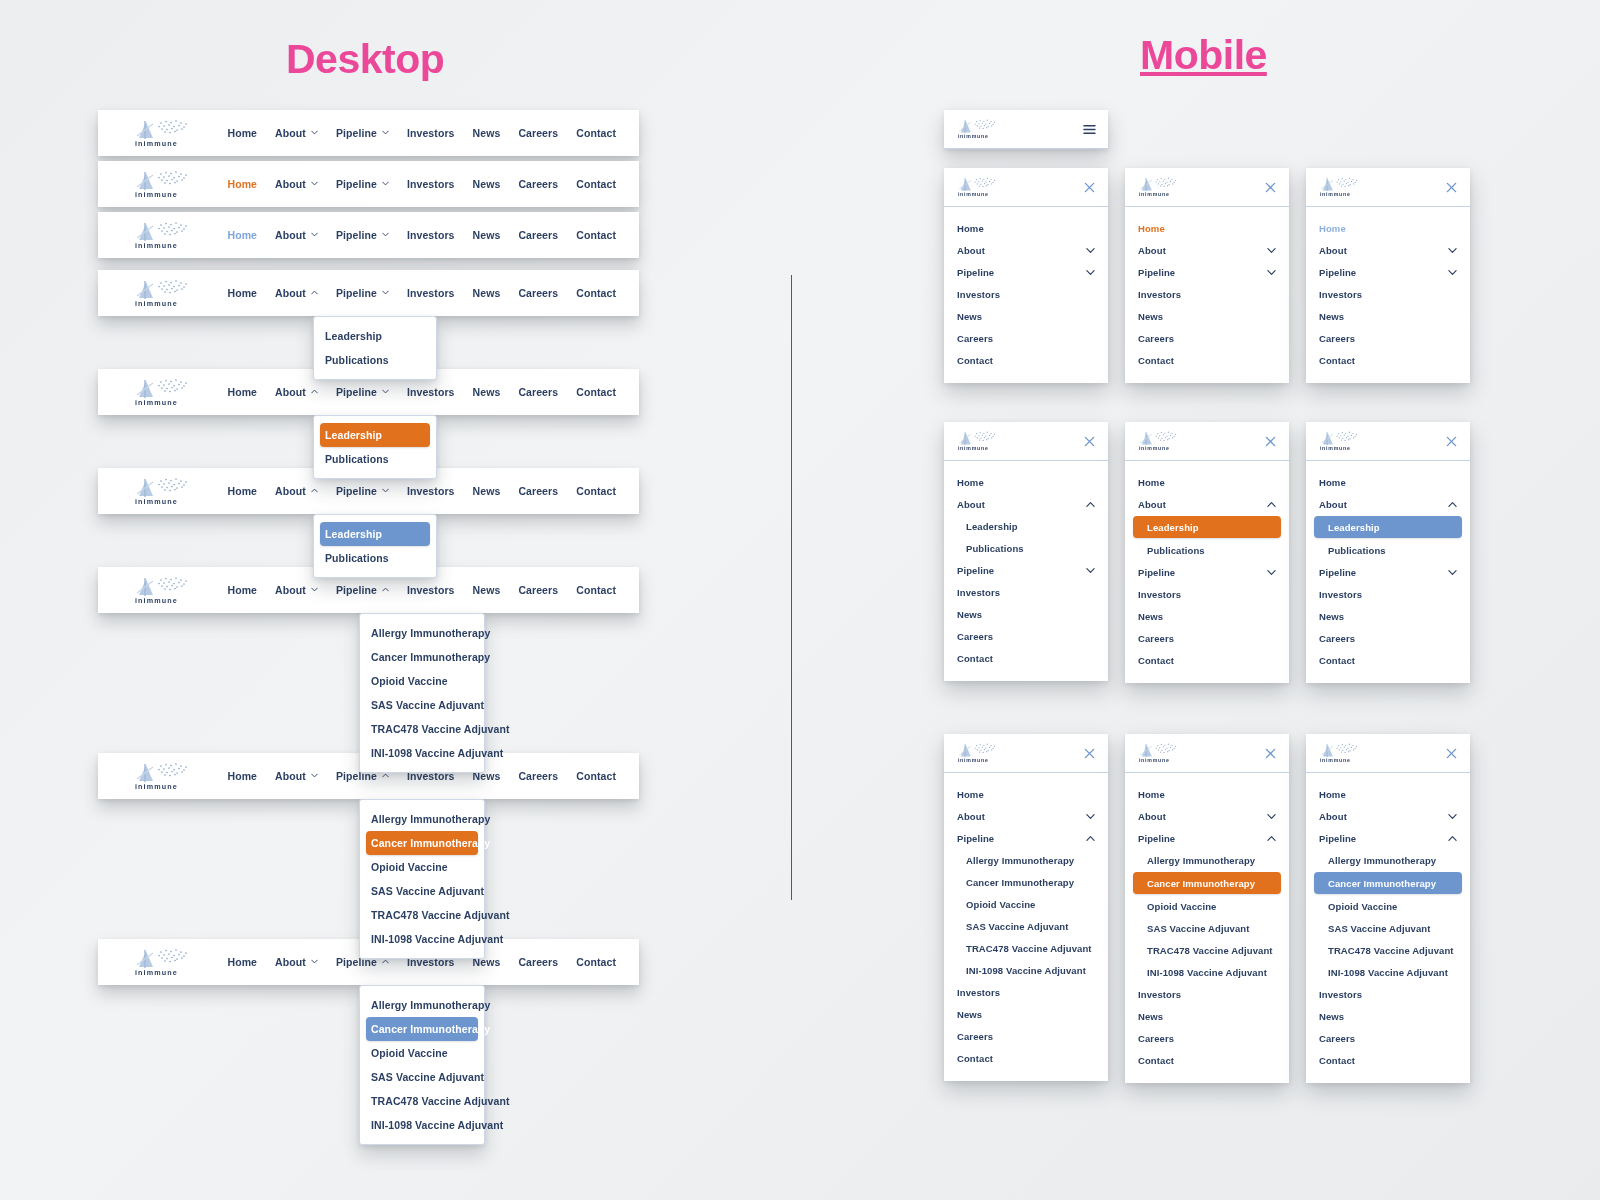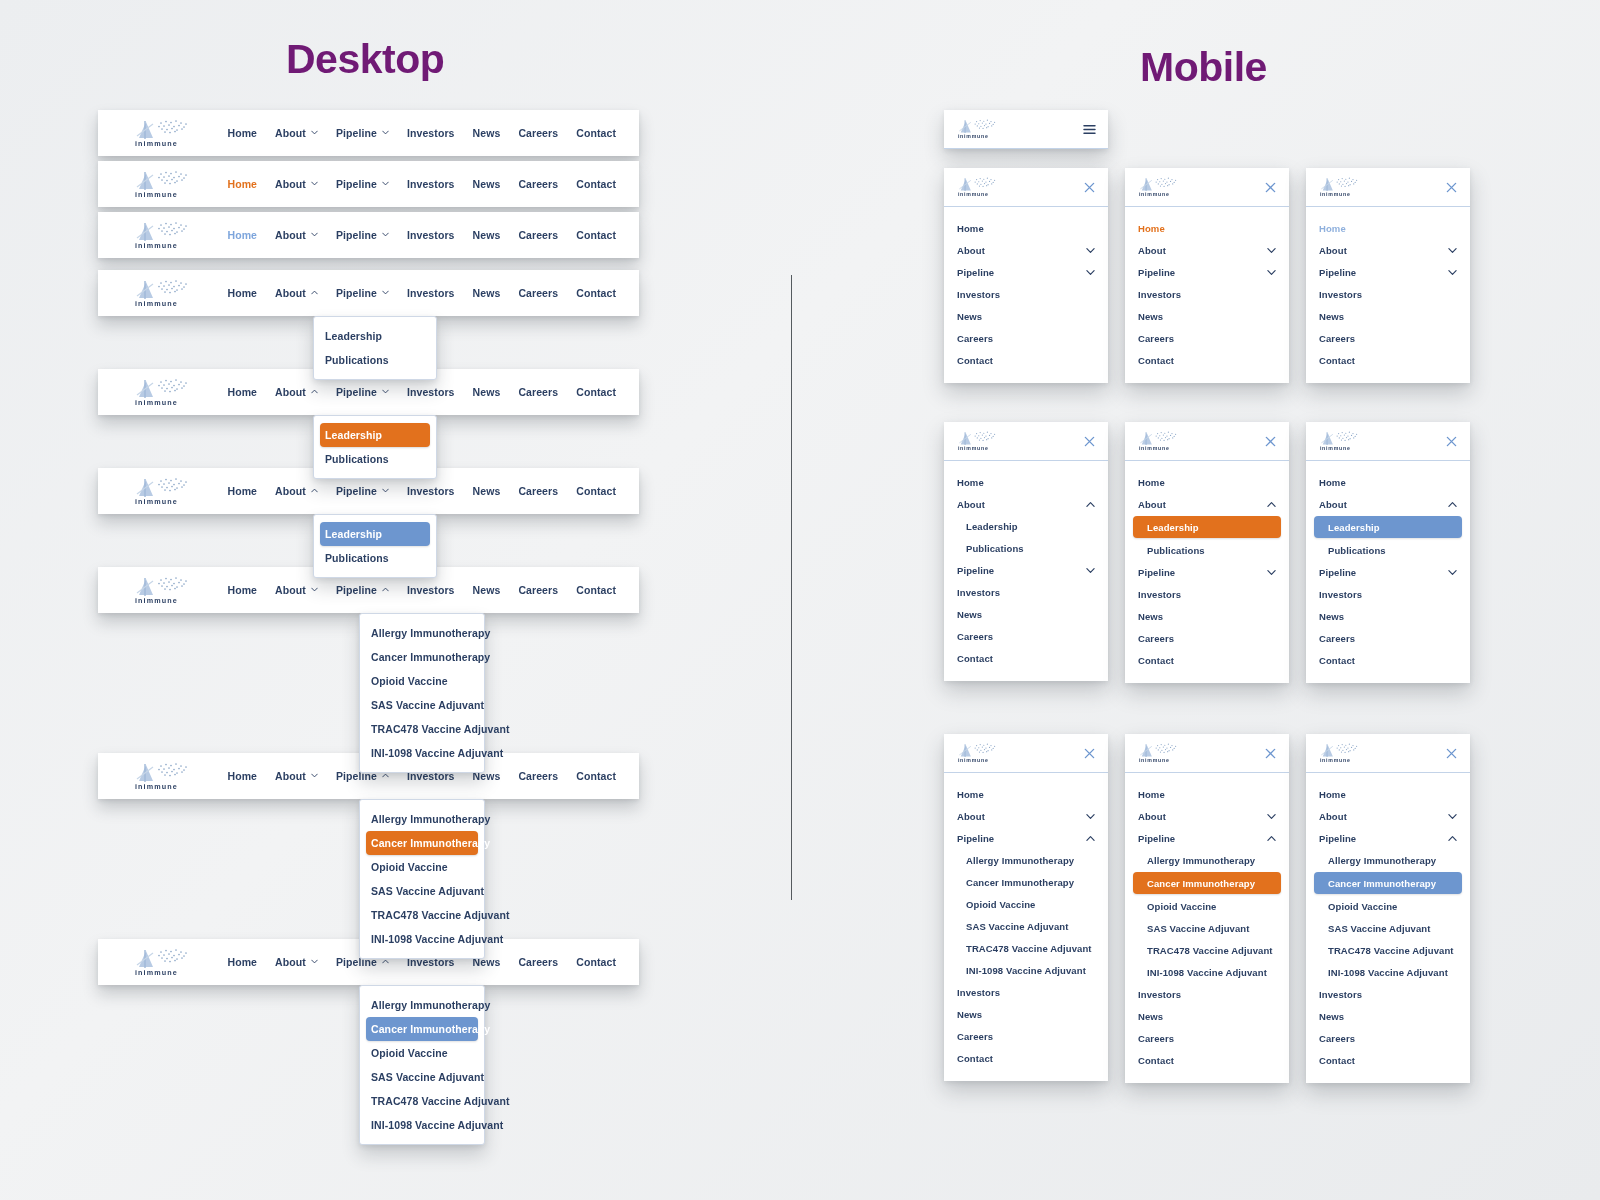--- a/index.html
+++ b/index.html
@@ -11,27 +11,27 @@
     font-family: "Liberation Sans", sans-serif;
     position: relative;
     overflow: hidden;
   }
   .stage { position: absolute; inset: 0; }
 
   
   .section-title {
     position: absolute;
     font-weight: bold;
-    color: #701a75;
+    color: #ec4899;
     font-size: 41px;
     letter-spacing: -0.5px;
     white-space: nowrap;
   }
   #title-desktop { left: 286px; top: 36px; }
-  #title-mobile  { left: 1140px; top: 44px; }
+  #title-mobile  { left: 1140px; top: 32px; text-decoration: underline; }
 
   .divider {
     position: absolute;
     left: 791px; top: 275px;
     width: 1px; height: 625px;
     background: #3a3f44;
     opacity: .85;
   }
 
   

